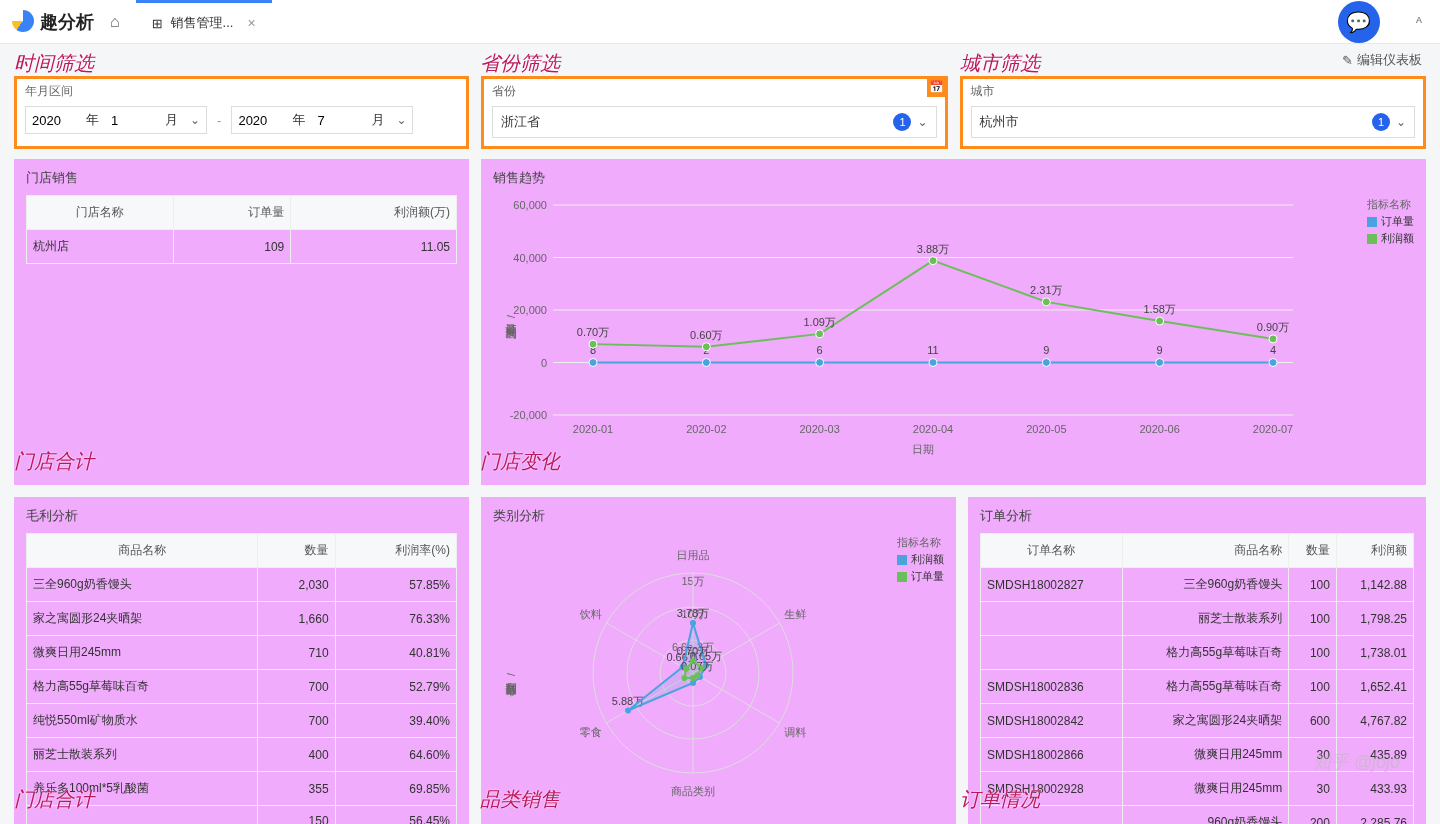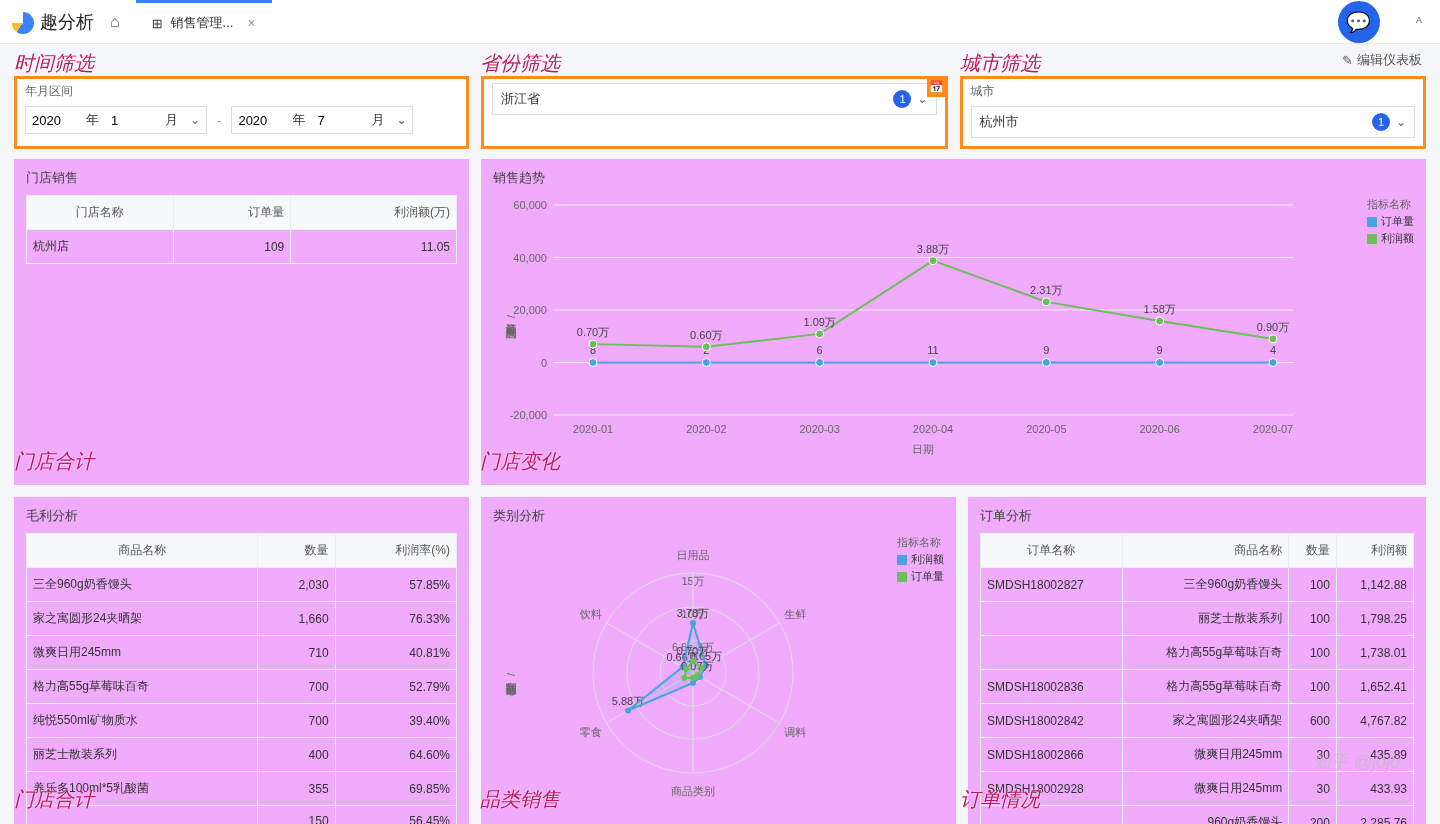--- a/index.html
+++ b/index.html
@@ -1,18 +1,18 @@
 <!DOCTYPE html>
 <html><head>
 <meta charset="utf-8">
 <style>
 * { margin:0; padding:0; box-sizing:border-box; font-family:"Microsoft YaHei",Arial,sans-serif; }
 body { background:#f5f6f8; font-size:13px; color:#333; }
 .topbar { height:44px; background:#fff; display:flex; align-items:center; padding:0 12px; border-bottom:1px solid #e8e8e8; position:relative; }
-.logo { display:flex; align-items:flex-end; gap:6px; font-size:18px; font-weight:400; color:#222; }
+.logo { display:flex; align-items:flex-start; gap:6px; font-size:18px; font-weight:700; color:#222; }
 .logo-icon { width:22px; height:22px; border-radius:50%; background:conic-gradient(#3b82f6 0 60%, #fbbf24 60% 75%, transparent 75%); position:relative; }
 .home-ic { margin:0 16px; color:#666; font-size:16px; }
 .tab { height:44px; display:flex; align-items:center; padding:0 16px; border-top:3px solid #3b82f6; gap:8px; color:#333; }
 .tab-close { color:#999; font-size:14px; margin-left:6px; }
 .chat-btn { position:absolute; right:60px; width:42px; height:42px; border-radius:50%; background:#2563eb; color:#fff; display:flex; align-items:center; justify-content:center; font-size:20px; }
 .user-ic { position:absolute; right:18px; color:#666; }
 .toolbar { height:28px; display:flex; justify-content:flex-end; align-items:center; padding:4px 18px 0; color:#555; gap:4px; }
 .annot { position:absolute; font-size:20px; font-weight:400; color:#be185d; font-style:italic; text-shadow:0 0 2px #fff; z-index:5; pointer-events:none; }
 .filters { display:flex; gap:12px; padding:4px 14px 10px; position:relative; }
 .fbox { flex:1; border:3px solid #ff8c1a; background:#fff; padding:4px 8px 8px; position:relative; }
@@ -89,20 +89,21 @@
         <input value="2020" style="">
         <span>年</span>
         <input value="7" style="">
         <span>月</span>
         <span class="chev">⌄</span>
       </div>
     </div>
   </div>
   <div class="fbox">
     <div class="cal-ic">📅</div>
+    <span class="flabel">省份</span>
     <div class="sel">
       <span>浙江省</span>
       <span><span class="badge">1</span><span class="chev">⌄</span></span>
     </div>
   </div>
   <div class="fbox">
     <span class="flabel">城市</span>
     <div class="sel">
       <span>杭州市</span>
       <span><span class="badge">1</span><span class="chev">⌄</span></span>

